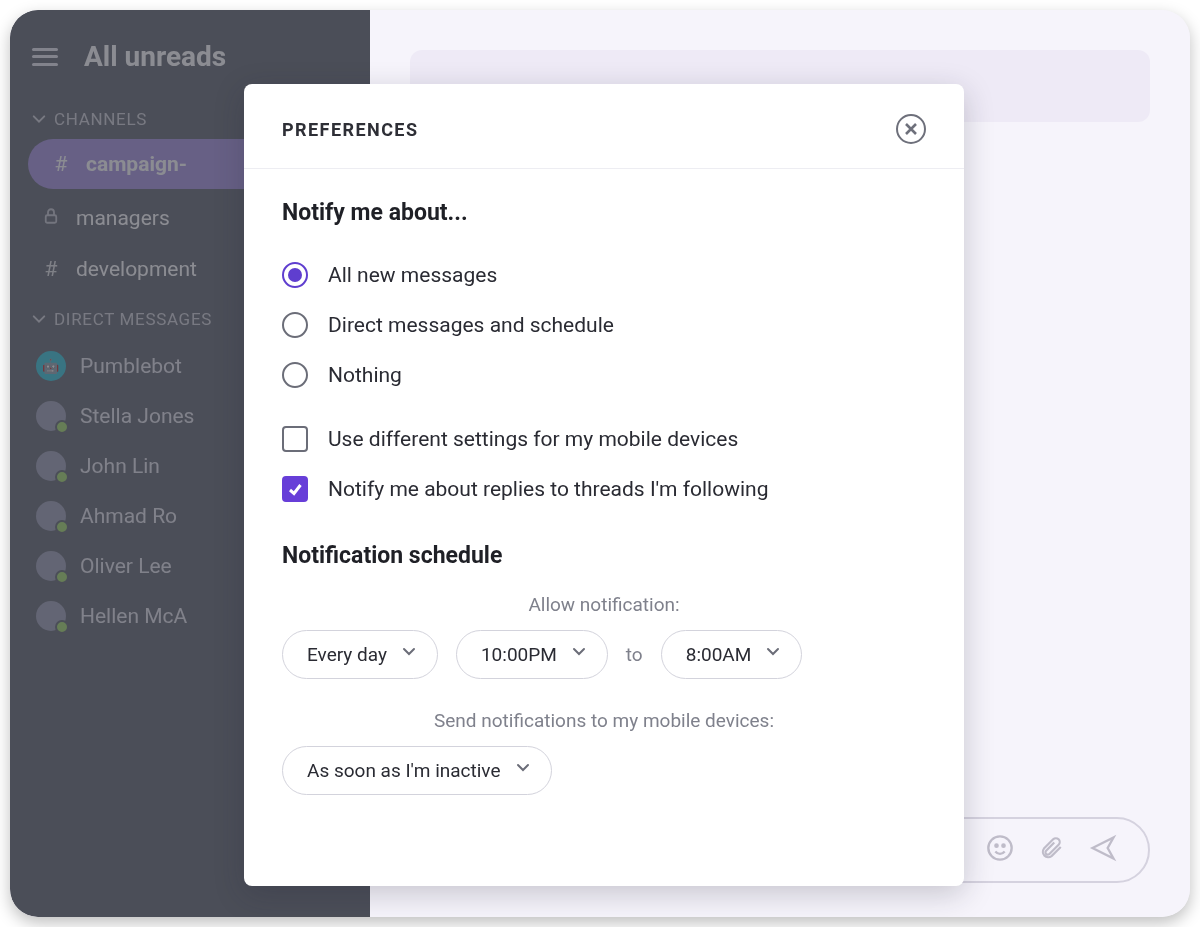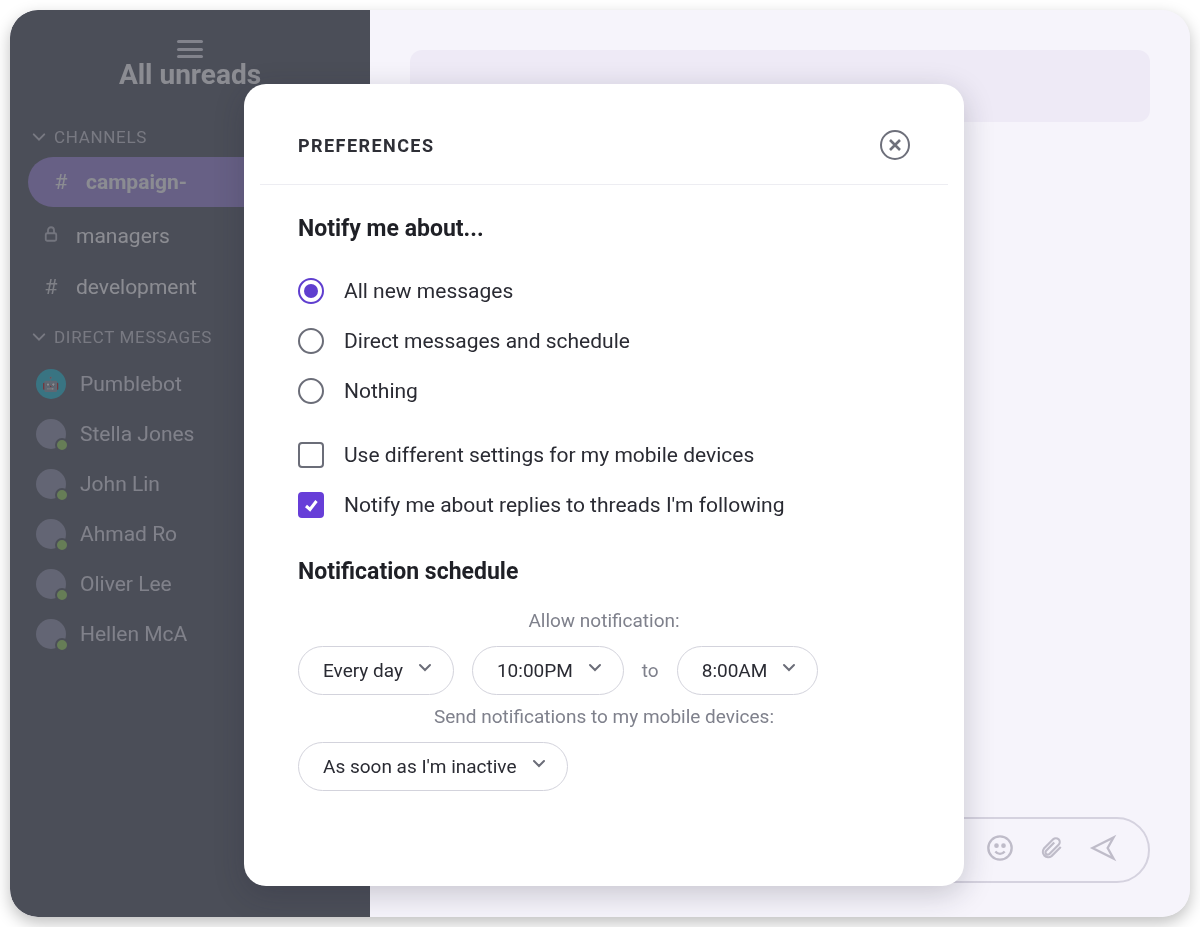--- a/index.html
+++ b/index.html
@@ -29,23 +29,22 @@
     height: 100%;
     background: #60646e;
     color: #e9e8f0;
     padding: 14px 0 0 0;
     border-top-left-radius: 28px;
     border-bottom-left-radius: 28px;
   }
   .sidebar-header {
     display: flex;
     align-items: center;
-    gap: 0;
+    gap: 26px;
     padding: 16px 22px 22px 22px;
-    flex-direction: column;
   }
   .hamburger { width: 26px; height: 18px; display: flex; flex-direction: column; justify-content: space-between; }
   .hamburger span { height: 3px; width: 100%; background: #e9e8f0; border-radius: 2px; }
   .sidebar-title {
     font-size: 28px;
     font-weight: 700;
     color: #fff;
   }
   .section-header {
     display: flex;
@@ -153,23 +152,23 @@
   }
   .composer svg { stroke: #bfbcc9; }
   
   .modal {
     position: absolute;
     left: 234px;
     top: 74px;
     width: 720px;
     height: 802px;
     background: #fff;
-    border-radius: 22px;
+    border-radius: 8px;
     box-shadow: 0 8px 30px rgba(30,30,50,0.22);
-    padding: 16px;
+    padding: 0;
     overflow: hidden;
     display: flex; flex-direction: column;
   }
   .modal-header {
     display: flex; align-items: center; justify-content: space-between;
     padding: 30px 38px 24px 38px;
     border-bottom: 1px solid #ededf2;
   }
   .modal-header .title {
     font-size: 18px;
@@ -398,21 +397,21 @@
         </div>
         <span class="to-word">to</span>
         <div class="pill-select">
           <span>8:00AM</span>
           <svg class="chev-down" viewBox="0 0 16 16">
               <path d="M3 6 L8 11 L13 6" fill="none" stroke="#6b6d78" stroke-width="2" stroke-linecap="round"></path>
             </svg>
         </div>
       </div>
 
-      <div class="sub-label" style="margin-top:10px">Send notifications to my mobile devices:</div>
+      <div class="sub-label" style="margin-top:30px">Send notifications to my mobile devices:</div>
       <div class="select-row">
         <div class="pill-select">
           <span>As soon as I'm inactive</span>
           <svg class="chev-down" viewBox="0 0 16 16">
               <path d="M3 6 L8 11 L13 6" fill="none" stroke="#6b6d78" stroke-width="2" stroke-linecap="round"></path>
             </svg>
         </div>
       </div>
     </div>
   </div>

